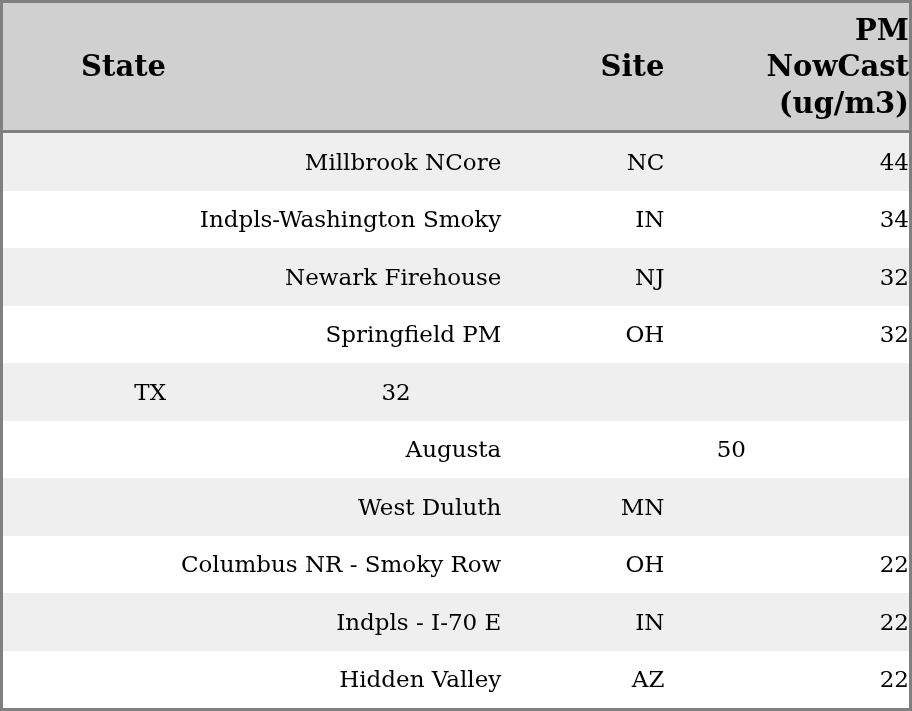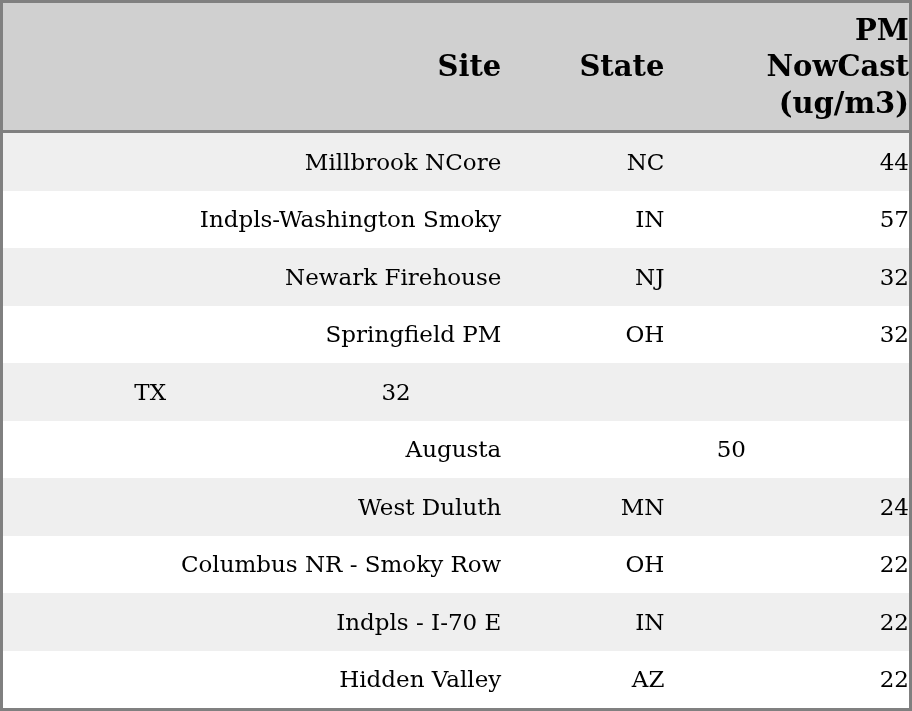--- a/index.html
+++ b/index.html
@@ -42,39 +42,39 @@
   .cell-state { width: 18%; }
   .cell-pm    { width: 27%; }
   .wrap { white-space: pre-line; }
 </style>
 </head>
 <body>
 
 <div class="table">
 
   <div class="header-row">
+    <div class="cell cell-state">State</div>
     <div class="cell cell-site">Site</div>
-    <div class="cell cell-state">State</div>
     <div class="cell cell-pm wrap">PM
 NowCast
 (ug/m3)</div>
   </div>
 
   <div class="tbody">
 
     <div class="row">
       <div class="cell cell-site">Millbrook NCore</div>
       <div class="cell cell-state">NC</div>
       <div class="cell cell-pm">44</div>
     </div>
 
     <div class="row">
       <div class="cell cell-site">Indpls-Washington Smoky</div>
       <div class="cell cell-state">IN</div>
-      <div class="cell cell-pm">57</div>
+      <div class="cell cell-pm">34</div>
     </div>
 
     <div class="row">
       <div class="cell cell-site">Newark Firehouse</div>
       <div class="cell cell-state">NJ</div>
       <div class="cell cell-pm">32</div>
     </div>
 
     <div class="row">
       <div class="cell cell-site">Springfield PM</div>
@@ -88,21 +88,20 @@
     </div>
 
     <div class="row">
       <div class="cell cell-site">Augusta</div>
       <div class="cell cell-pm">50</div>
     </div>
 
     <div class="row">
       <div class="cell cell-site">West Duluth</div>
       <div class="cell cell-state">MN</div>
-      <div class="cell cell-pm">24</div>
     </div>
 
     <div class="row">
       <div class="cell cell-site">Columbus NR - Smoky Row</div>
       <div class="cell cell-state">OH</div>
       <div class="cell cell-pm">22</div>
     </div>
 
     <div class="row">
       <div class="cell cell-site">Indpls - I-70 E</div>

